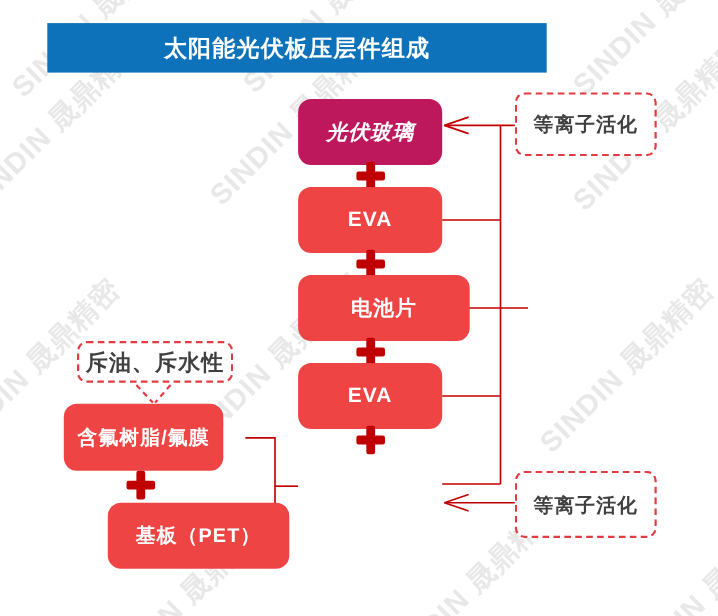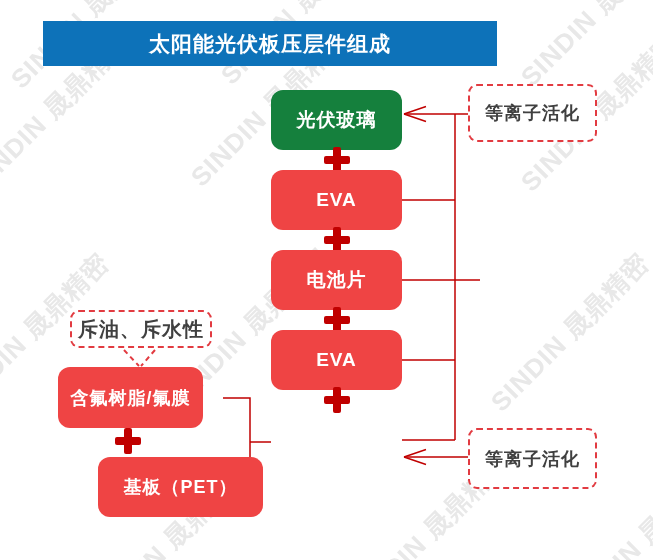--- a/index.html
+++ b/index.html
@@ -20,21 +20,21 @@
     position:absolute;left:43px;top:21px;width:454px;height:45px;background:#0d72b9;
     color:#fff;font-weight:bold;font-size:21px;display:flex;align-items:center;justify-content:center;
     z-index:2;letter-spacing:1px;
   }
   
   .box{
     position:absolute;border-radius:12px;color:#fff;font-weight:bold;font-size:19px;
     display:flex;align-items:center;justify-content:center;z-index:2;letter-spacing:1px;
   }
   .blue{background:#ef4444;}
-  .red{background:#15803d;}
+  .red{background:#be185d;font-style:italic;}
   
   .plus{position:absolute;width:26px;height:26px;z-index:2;}
   .plus::before{content:"";position:absolute;left:9px;top:0;width:8px;height:26px;background:#c00000;border-radius:2px;}
   .plus::after{content:"";position:absolute;top:9px;left:0;width:26px;height:8px;background:#c00000;border-radius:2px;}
   
   .callout{
     position:absolute;border:2px dashed #e23b41;border-radius:9px;background:#fff;
     color:#404040;font-weight:bold;font-size:18px;display:flex;align-items:center;justify-content:center;
     z-index:2;letter-spacing:1px;
   }
@@ -83,21 +83,21 @@
       <path d="M155,350 L141,366"></path>
     </g>
   </svg>
 
   <div class="header">太阳能光伏板压层件组成</div>
 
   <div class="box red" style="left:271px;top:90px;width:131px;height:60px;">光伏玻璃</div>
   <div class="plus" style="left:324px;top:147px;"></div>
   <div class="box blue" style="left:271px;top:170px;width:131px;height:60px;">EVA</div>
   <div class="plus" style="left:324px;top:227px;"></div>
-  <div class="box blue" style="left:271px;top:250px;width:131px;height:60px;">电池片</div>
+  <div class="box blue" style="left:271px;top:250px;width:156px;height:60px;">电池片</div>
   <div class="plus" style="left:324px;top:307px;"></div>
   <div class="box blue" style="left:271px;top:330px;width:131px;height:60px;">EVA</div>
   <div class="plus" style="left:324px;top:387px;"></div>
 
   <div class="callout" style="left:468px;top:84px;width:125px;height:54px;">等离子活化</div>
   <div class="callout" style="left:468px;top:428px;width:125px;height:57px;">等离子活化</div>
 
   <div class="callout small" style="left:70px;top:310px;width:138px;height:34px;">斥油、斥水性</div>
   <div class="box blue" style="left:58px;top:367px;width:145px;height:61px;font-size:18px;">含氟树脂/氟膜</div>
   <div class="plus" style="left:115px;top:428px;"></div>

